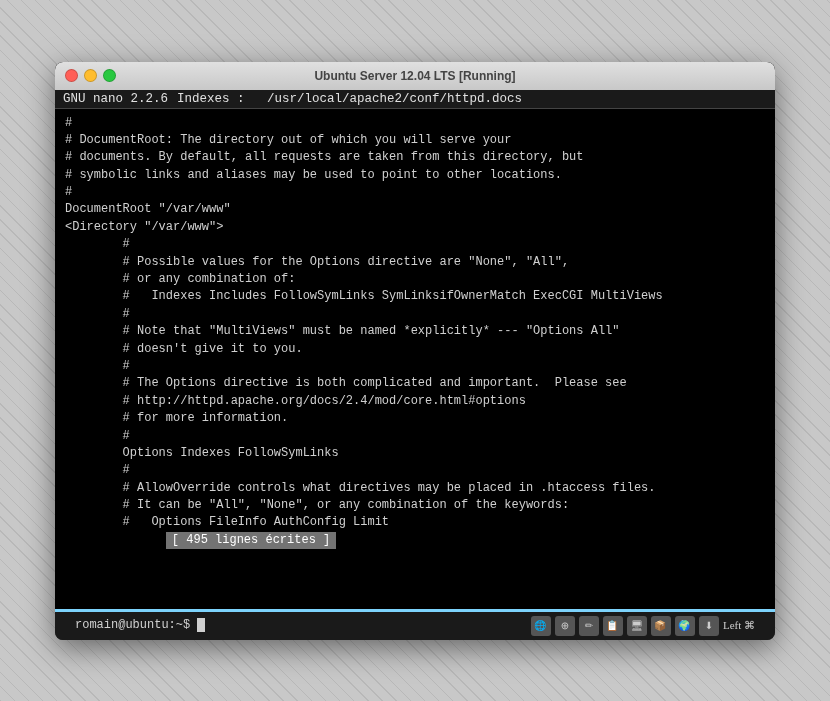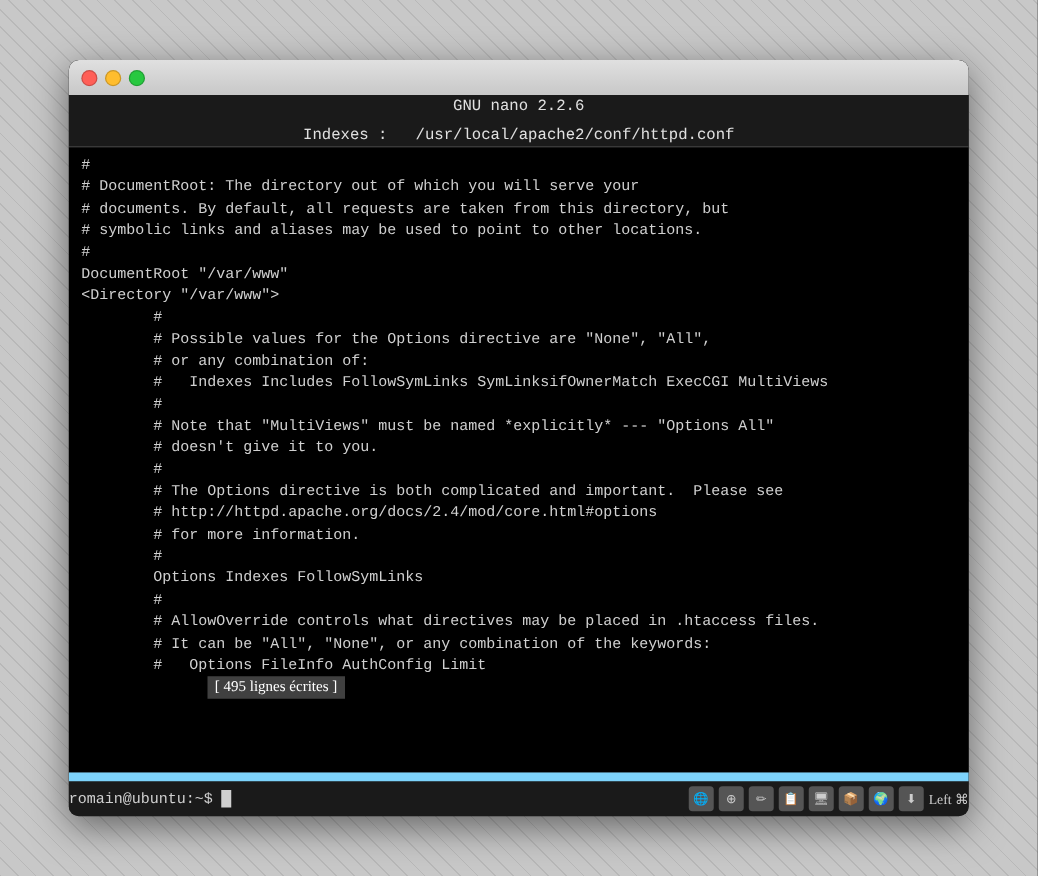--- a/index.html
+++ b/index.html
@@ -69,46 +69,44 @@
     .nano-bar {
       background: #1a1a1a;
       color: #e0e0e0;
       font-family: 'Courier New', Courier, monospace;
       font-size: 12.5px;
       padding: 2px 8px;
       display: flex;
       align-items: center;
       gap: 9px;
       border-bottom: 1px solid #444;
-      flex-direction: column;
     }
 
     .terminal {
       background: #000;
       color: #d0d0d0;
       font-family: 'Courier New', Courier, monospace;
       font-size: 12px;
       line-height: 1.45;
       padding: 6px 10px;
       min-height: 500px;
       white-space: pre;
       overflow: hidden;
     }
     .terminal .status-bar {
       display: inline-block;
-      background: #404040;
+      background: #737373;
       color: #fff;
       padding: 0 6px;
-      font-family: Liberation Serif, serif;
     }
 
     .bottom-bar {
       background: #1a1a1a;
-      border-top: 7px solid #7dd3fc;
-      padding: 4px 0;
+      border-top: 3px solid #7dd3fc;
+      padding: 4px 20px;
       display: flex;
       align-items: center;
       justify-content: space-between;
     }
 
     .prompt-line {
       color: #d0d0d0;
       font-family: 'Courier New', Courier, monospace;
       font-size: 12px;
     }
@@ -155,28 +153,29 @@
 <body>
 
 <div class="window">
 
   <div class="title-bar">
     <div class="title-bar-buttons">
       <div class="tb-btn tb-close"></div>
       <div class="tb-btn tb-min"></div>
       <div class="tb-btn tb-max"></div>
     </div>
+    <div class="title-bar-title">Ubuntu Server 12.04 LTS [Running]</div>
   </div>
 
   <div class="nano-bar">
     <span>GNU nano 2.2.6</span>
     <span>
       <span>Indexes :</span>
       &nbsp;
-      <span>/usr/local/apache2/conf/httpd.conf</span>
+      <span>/usr/local/apache2/conf/httpd.docs</span>
     </span>
   </div>
 
   <div class="terminal">#
 # DocumentRoot: The directory out of which you will serve your
 # documents. By default, all requests are taken from this directory, but
 # symbolic links and aliases may be used to point to other locations.
 #
 DocumentRoot "/var/www"
 &lt;Directory "/var/www"&gt;

